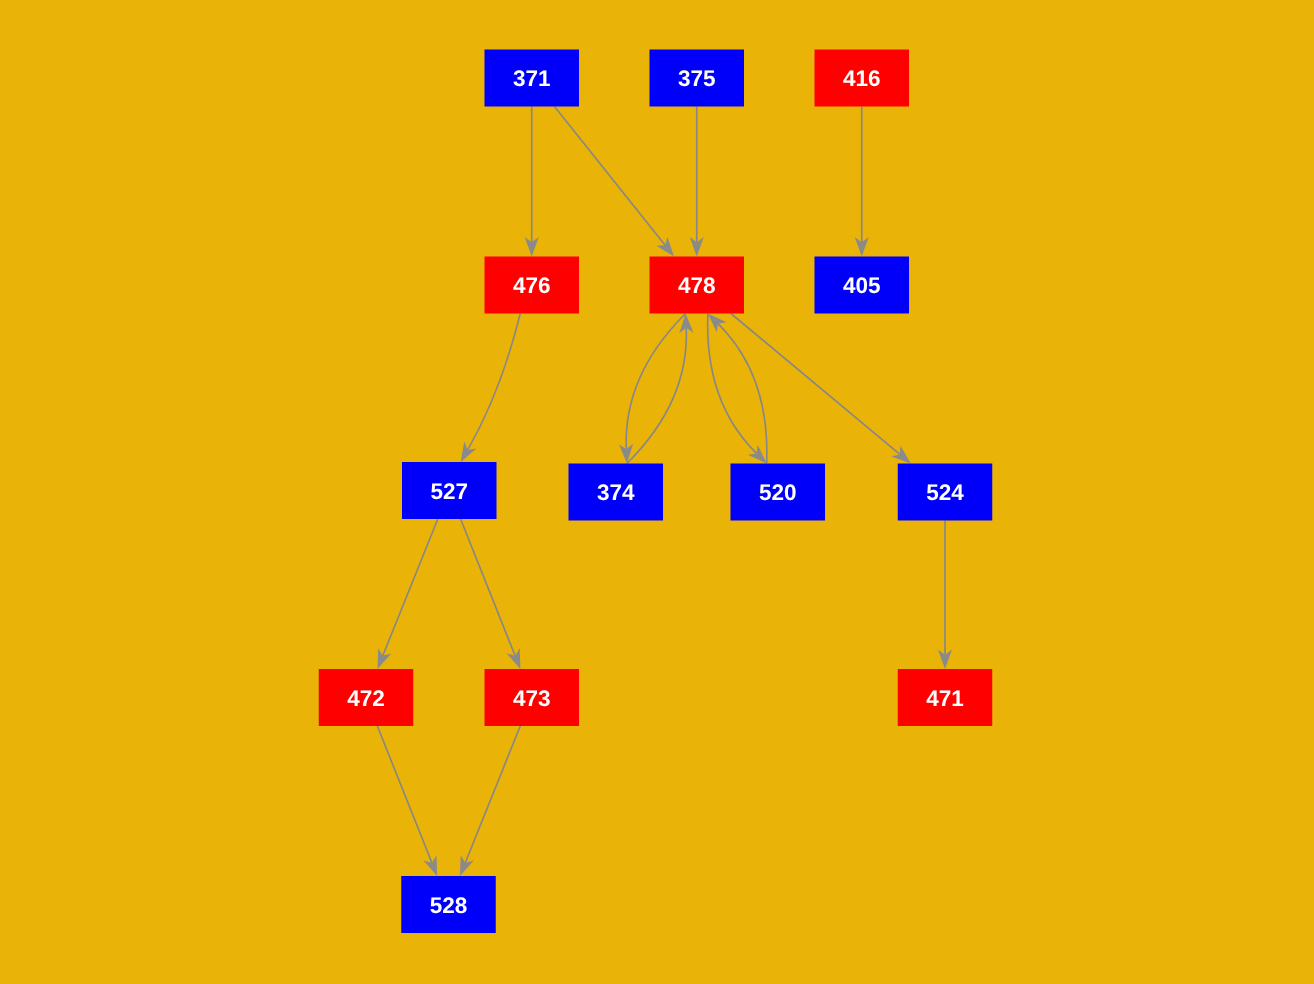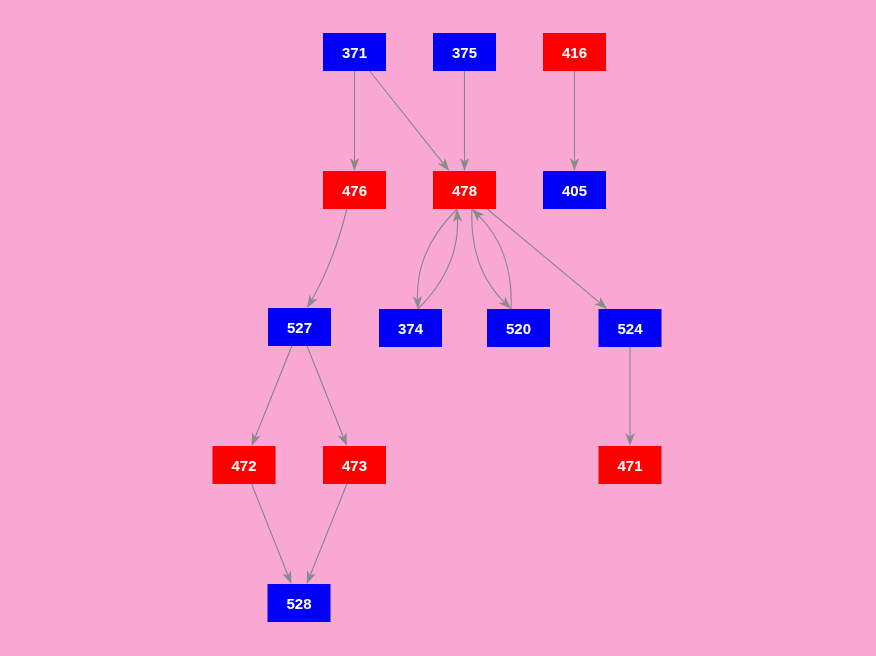--- a/index.html
+++ b/index.html
@@ -5,21 +5,21 @@
   html, body {
     margin: 0;
     padding: 0;
     background: #ffffff;
     font-family: "Liberation Sans", sans-serif;
   }
   #canvas-wrap {
     position: relative;
     width: 876px;
     height: 656px;
-    background: #f9a8d4;
+    background: #eab308;
     overflow: hidden;
   }
   svg text {
     font-family: "Liberation Sans", "DejaVu Sans", sans-serif;
     font-size: 15px;
     font-weight: bold;
     text-anchor: middle;
   }
   svg path.edge-line {
     fill: none;

